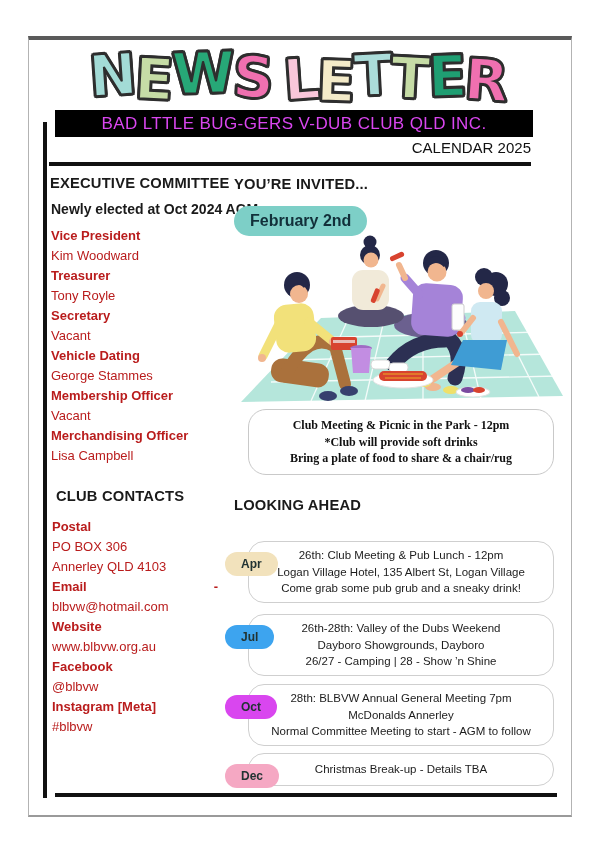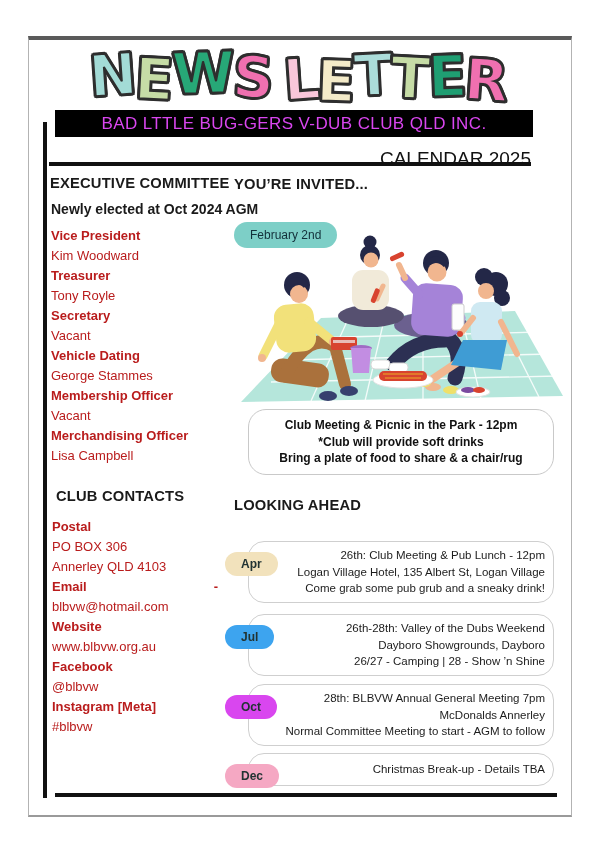--- a/index.html
+++ b/index.html
@@ -12,54 +12,54 @@
              justify-content:center;align-items:flex-start;}
   .letter{font-family:"DejaVu Sans", sans-serif;font-weight:bold;font-size:57px;line-height:60px;
           display:inline-block;margin:0 -1px;
           -webkit-text-stroke:2px #2e2e2e;
           text-shadow:2px 0 0 #2e2e2e,-2px 0 0 #2e2e2e,0 2px 0 #2e2e2e,0 -2px 0 #2e2e2e,
                       1.5px 1.5px 0 #2e2e2e,-1.5px 1.5px 0 #2e2e2e,1.5px -1.5px 0 #2e2e2e,-1.5px -1.5px 0 #2e2e2e;}
   .banner{position:absolute;top:70px;left:26px;width:478px;height:27px;background:#000;color:#d946ef;
           display:flex;align-items:center;justify-content:center;
           font-family:"Liberation Sans", sans-serif;font-size:17px;font-weight:500;letter-spacing:.4px;}
   .calendar{position:absolute;top:99px;right:40px;font-family:"Liberation Sans", sans-serif;
-            font-size:19px;font-weight:500;color:#111;margin-top:9px;}
+            font-size:15px;font-weight:500;color:#111;}
   .top-rule{position:absolute;top:122px;left:20px;width:482px;height:3.5px;background:#111;}
   .left-rule{position:absolute;top:82px;left:14px;width:4px;height:676px;background:#111;}
   .bottom-rule{position:absolute;top:753px;left:26px;width:502px;height:4px;background:#111;}
   
   .h1{font-family:"Liberation Sans", sans-serif;font-weight:600;font-size:15.5px;color:#1a1a1a;
       letter-spacing:.2px;transform:scaleX(.95);transform-origin:left;white-space:nowrap;}
   
   .exec-h{position:absolute;top:134px;left:21px;}
   .exec-sub{position:absolute;top:161px;left:22px;font-family:"Liberation Sans", sans-serif;
             font-size:14px;font-weight:600;color:#1a1a1a;}
   .roles{position:absolute;top:186px;left:22px;width:172px;}
   .contacts-h{position:absolute;top:447px;left:27px;}
   .contacts{position:absolute;top:477px;left:23px;width:166px;}
   .line{font-family:"Liberation Sans", sans-serif;font-size:13px;line-height:20px;color:#b91c1c;}
   .line.b{font-weight:700;}
   .contact-label-row{display:flex;justify-content:space-between;}
   
   .invited-h{position:absolute;top:135px;left:205px;}
   .feb-badge{position:absolute;top:166px;left:205px;padding:6px 16px;border-radius:15px;
-             font-family:"Liberation Sans", sans-serif;font-size:12px;font-weight:400;color:#12303a;margin-top:16px;}
+             font-family:"Liberation Sans", sans-serif;font-size:16px;font-weight:700;color:#12303a;}
   .illu{position:absolute;top:194px;left:202px;width:336px;height:176px;}
   .invited-card{position:absolute;top:369px;left:219px;width:306px;box-sizing:border-box;
                 border:1.5px solid #c9c9c9;border-radius:18px;padding:7px 8px;background:#fff;
                 text-align:center;}
-  .invited-card .cline{font-family:Liberation Sans, sans-serif;font-size:12px;font-weight:700;
+  .invited-card .cline{font-family:Liberation Serif, serif;font-size:12px;font-weight:700;
                        line-height:16.5px;color:#111;white-space:nowrap;}
   .ahead-h{position:absolute;top:456px;left:205px;}
   .events{position:absolute;top:496px;left:196px;width:332px;height:258px;}
   .event{position:absolute;left:0;right:0;}
   .mbadge{position:absolute;left:0;top:16px;z-index:2;padding:5px 16px;border-radius:15px;
           font-family:"Liberation Sans", sans-serif;font-size:12px;font-weight:600;color:#233;}
   .ecard{margin-left:23px;margin-top:5px;width:306px;box-sizing:border-box;background:#fff;
-         border:1.2px solid #cfcfcf;border-radius:16px;padding:5px 8px;text-align:right;}
+         border:1.2px solid #cfcfcf;border-radius:16px;padding:5px 8px;text-align:center;}
   .eline{font-family:"Liberation Sans", sans-serif;font-size:11.5px;line-height:16.5px;
          font-weight:500;color:#1c1c1c;white-space:nowrap;}
 </style>
 </head>
 <body>
 
 <div class="page">
 
   <div class="title-row">
       <span class="letter" style="color: rgb(163, 219, 214); transform: rotate(-4deg) translateY(2px);">N</span>

